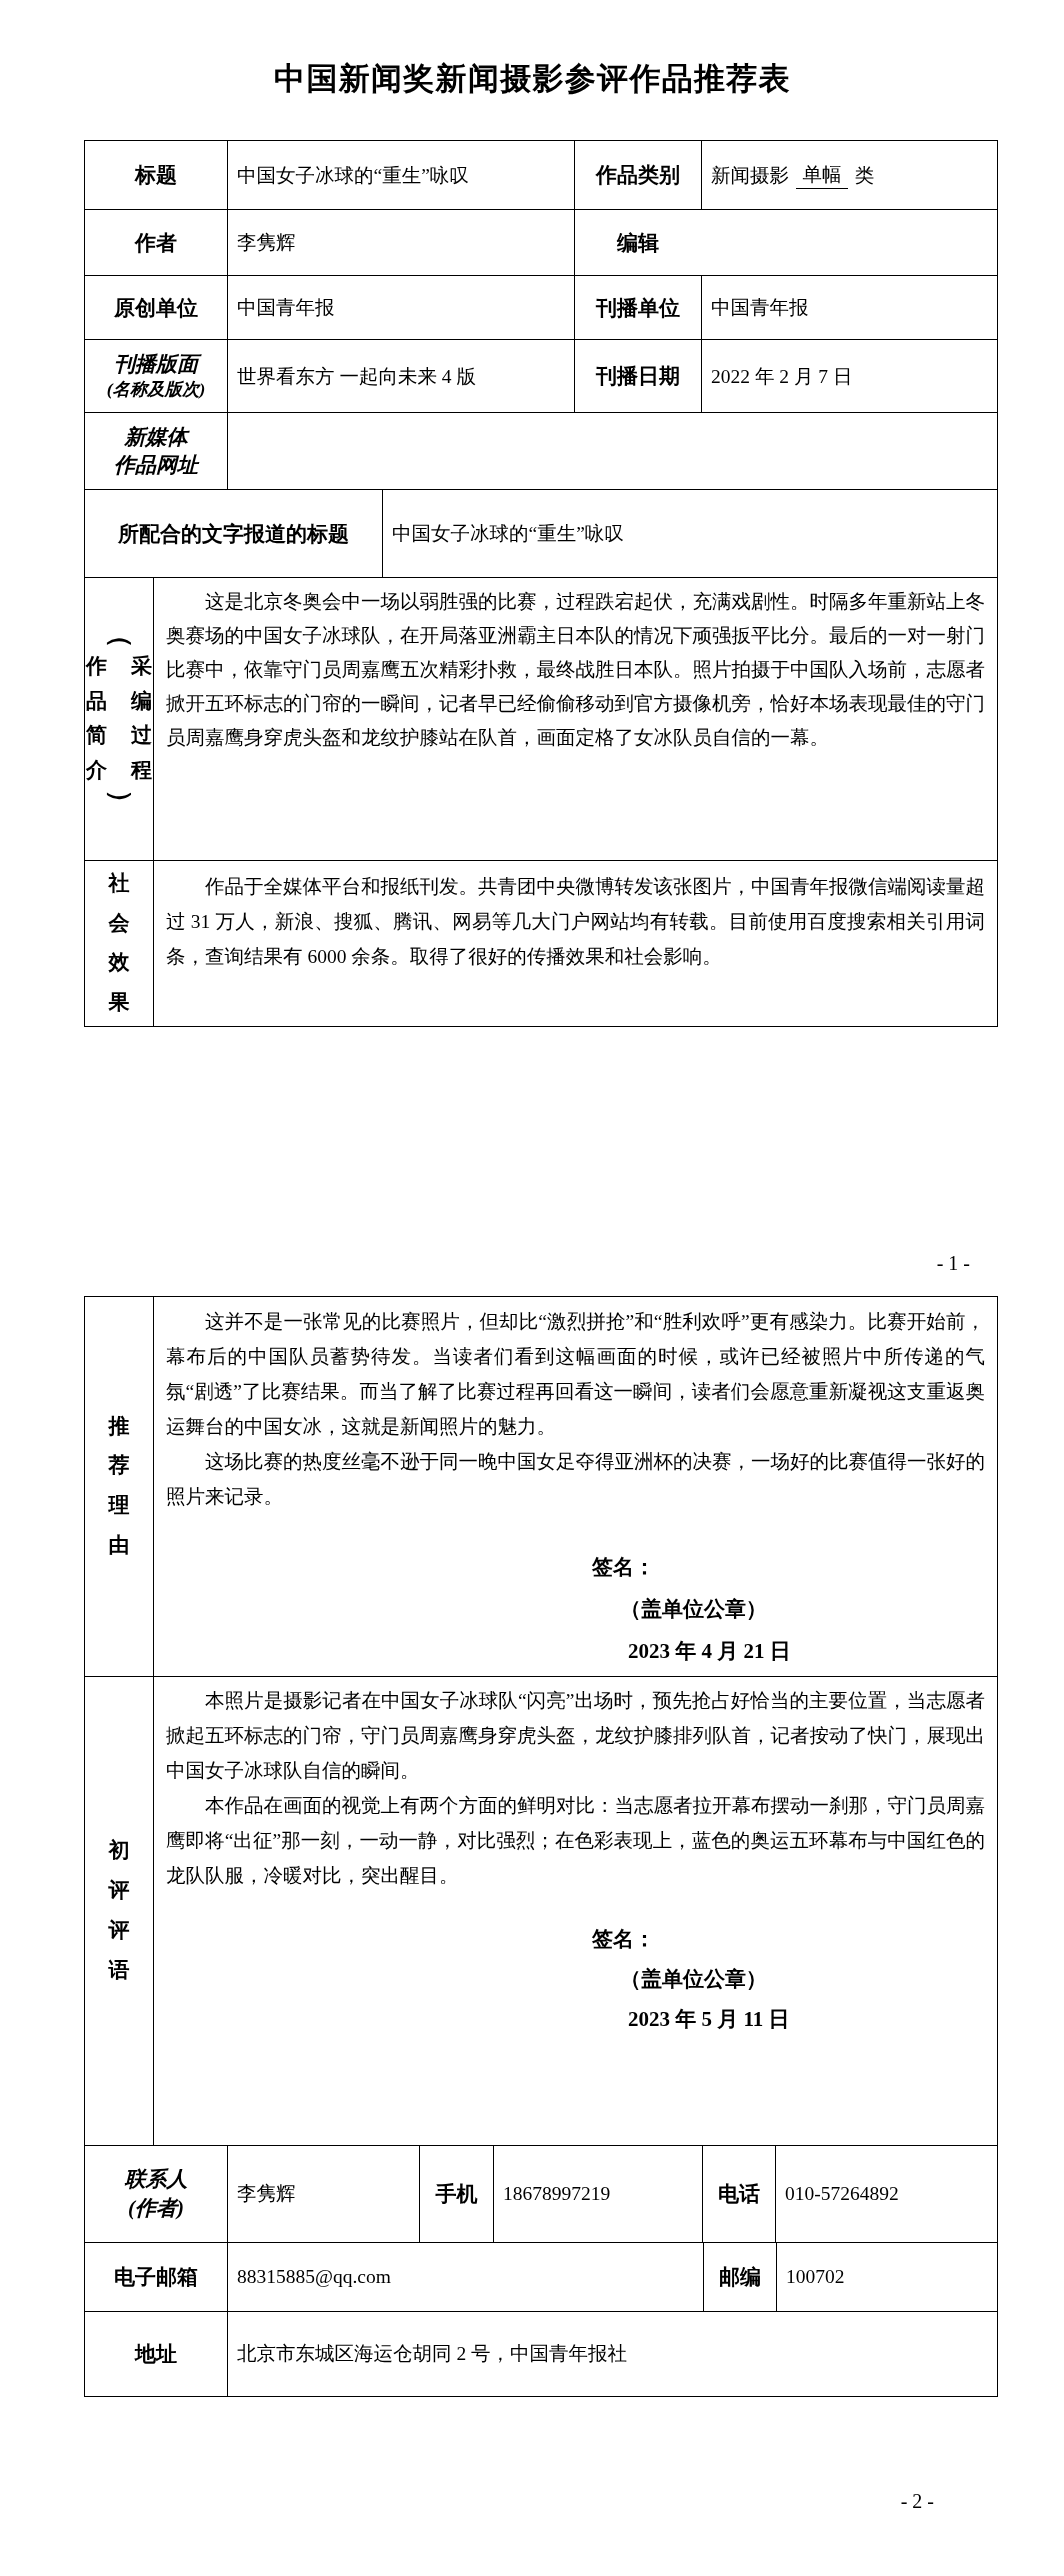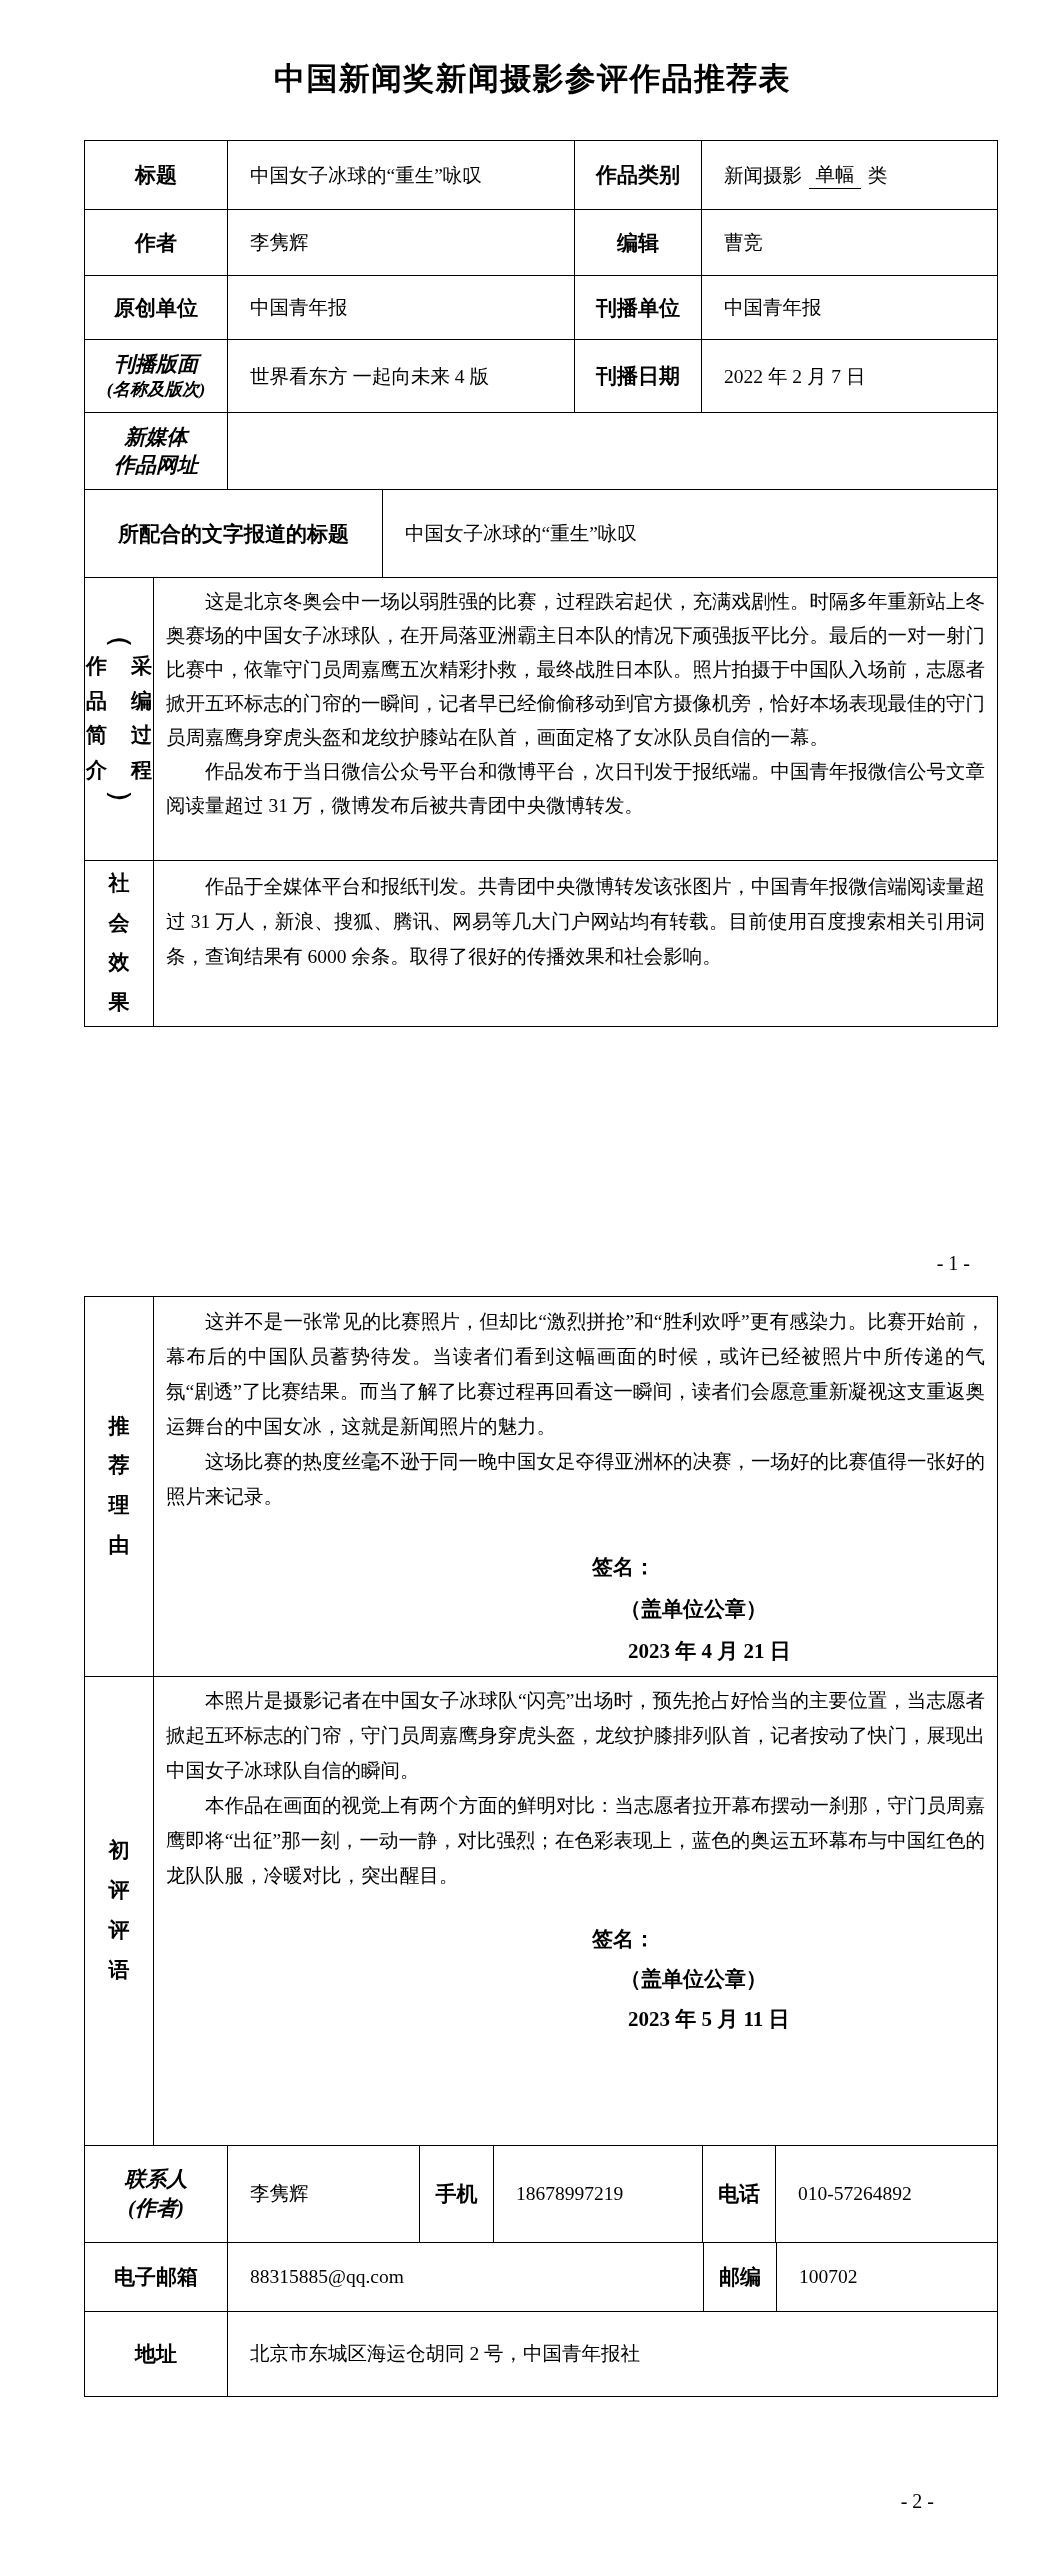--- a/index.html
+++ b/index.html
@@ -10,21 +10,21 @@
   }
   .doc-title {
     position:absolute; top:58px; left:0; width:100%;
     text-align:center; font-size:31px; font-weight:bold; letter-spacing:1.3px;
   }
   .tbl { position:absolute; left:84px; width:914px; border:1.3px solid #000; background:#fff; }
   .tbl1 { top:140px; }
   .tbl2 { top:1296px; }
   .row { display:grid; border-top:1.3px solid #000; }
   .row:first-child { border-top:none; }
-  .cell { border-left:1.3px solid #000; padding:4px 22px; display:flex; align-items:center; }
+  .cell { border-left:1.3px solid #000; padding:4px 9px; display:flex; align-items:center; }
   .cell:first-child { border-left:none; }
   .lbl { justify-content:center; font-weight:bold; font-size:21px; text-align:center; padding:4px 2.7px; }
   .lbl2 { flex-direction:column; line-height:1.35;font-style:italic; }
   .lbl2 .sub { font-size:17.4px; }
   .val { font-size:19.5px; }
   .g4  { grid-template-columns:142px 347px 127px 1fr; }
   .g2a { grid-template-columns:142px 1fr; }
   .g2b { grid-template-columns:297px 1fr; }
   .g2c { grid-template-columns:68px 1fr; }
   .g6  { grid-template-columns:142px 192px 74px 209px 73px 1fr; }
@@ -73,21 +73,20 @@
           <span class="underlined">单幅</span>
           <span class="catgap"></span>
           <span>类</span>
       </div>
     </div>
 
     <div class="row g4 r-h2">
       <div class="cell lbl">作者</div>
       <div class="cell val">李隽辉</div>
       <div class="cell lbl">编辑</div>
-      <div class="cell val">曹竞</div>
     </div>
 
     <div class="row g4 r-h3">
       <div class="cell lbl">原创单位</div>
       <div class="cell val">中国青年报</div>
       <div class="cell lbl">刊播单位</div>
       <div class="cell val">中国青年报</div>
     </div>
 
     <div class="row g4 r-h4">
@@ -117,21 +116,20 @@
       <div class="cell lbl introlbl">
         <span class="paren top">（</span>
         <span class="introcols">
           <span class="vcol">作品简介</span>
           <span class="vcol">采编过程</span>
         </span>
         <span class="paren bot">）</span>
       </div>
       <div class="cell paracell">
         <p class="para">这是北京冬奥会中一场以弱胜强的比赛，过程跌宕起伏，充满戏剧性。时隔多年重新站上冬奥赛场的中国女子冰球队，在开局落亚洲霸主日本队的情况下顽强扳平比分。最后的一对一射门比赛中，依靠守门员周嘉鹰五次精彩扑救，最终战胜日本队。照片拍摄于中国队入场前，志愿者掀开五环标志的门帘的一瞬间，记者早已经偷偷移动到官方摄像机旁，恰好本场表现最佳的守门员周嘉鹰身穿虎头盔和龙纹护膝站在队首，画面定格了女冰队员自信的一幕。</p>
-        <p class="para">作品发布于当日微信公众号平台和微博平台，次日刊发于报纸端。中国青年报微信公号文章阅读量超过 31 万，微博发布后被共青团中央微博转发。</p>
       </div>
     </div>
 
     <div class="row g2c r-h8">
       <div class="cell vcell">
         <span class="vstack">社会效果</span>
       </div>
       <div class="cell socialcell">
         <p class="para para-lg">作品于全媒体平台和报纸刊发。共青团中央微博转发该张图片，中国青年报微信端阅读量超过 31 万人，新浪、搜狐、腾讯、网易等几大门户网站均有转载。目前使用百度搜索相关引用词条，查询结果有 6000 余条。取得了很好的传播效果和社会影响。</p>
       </div>

